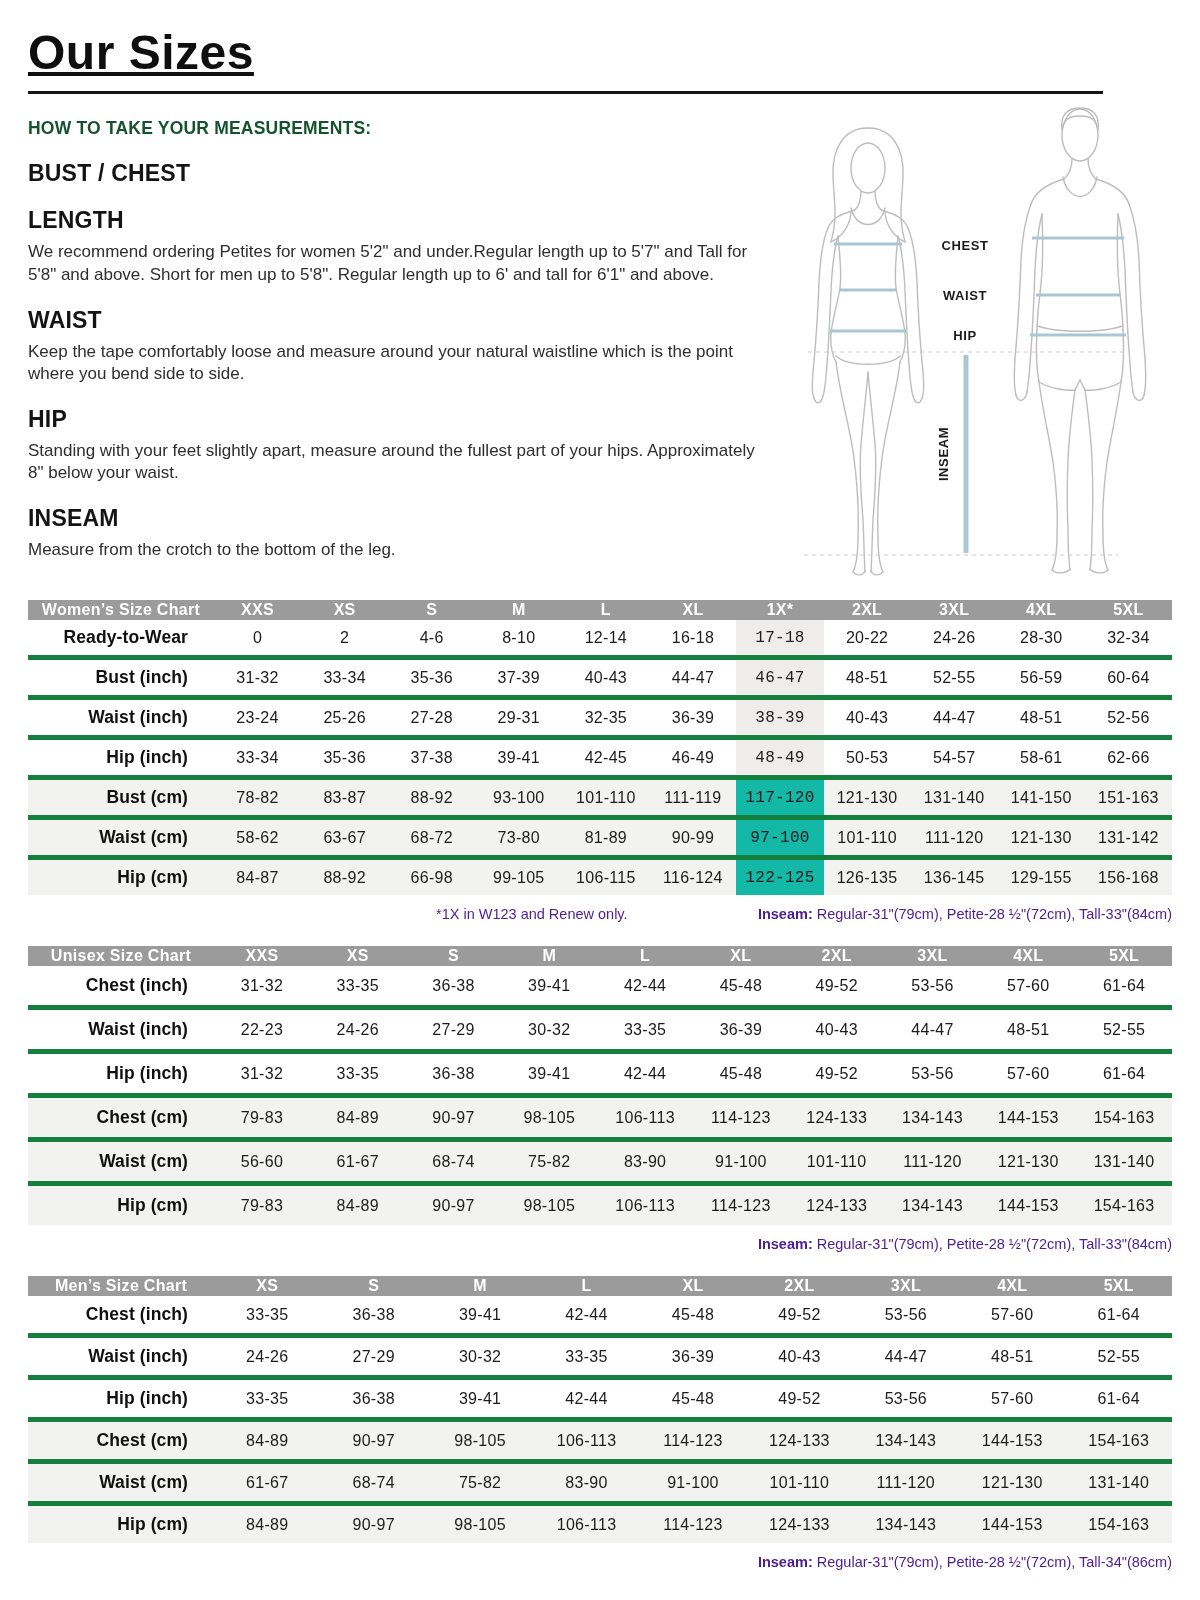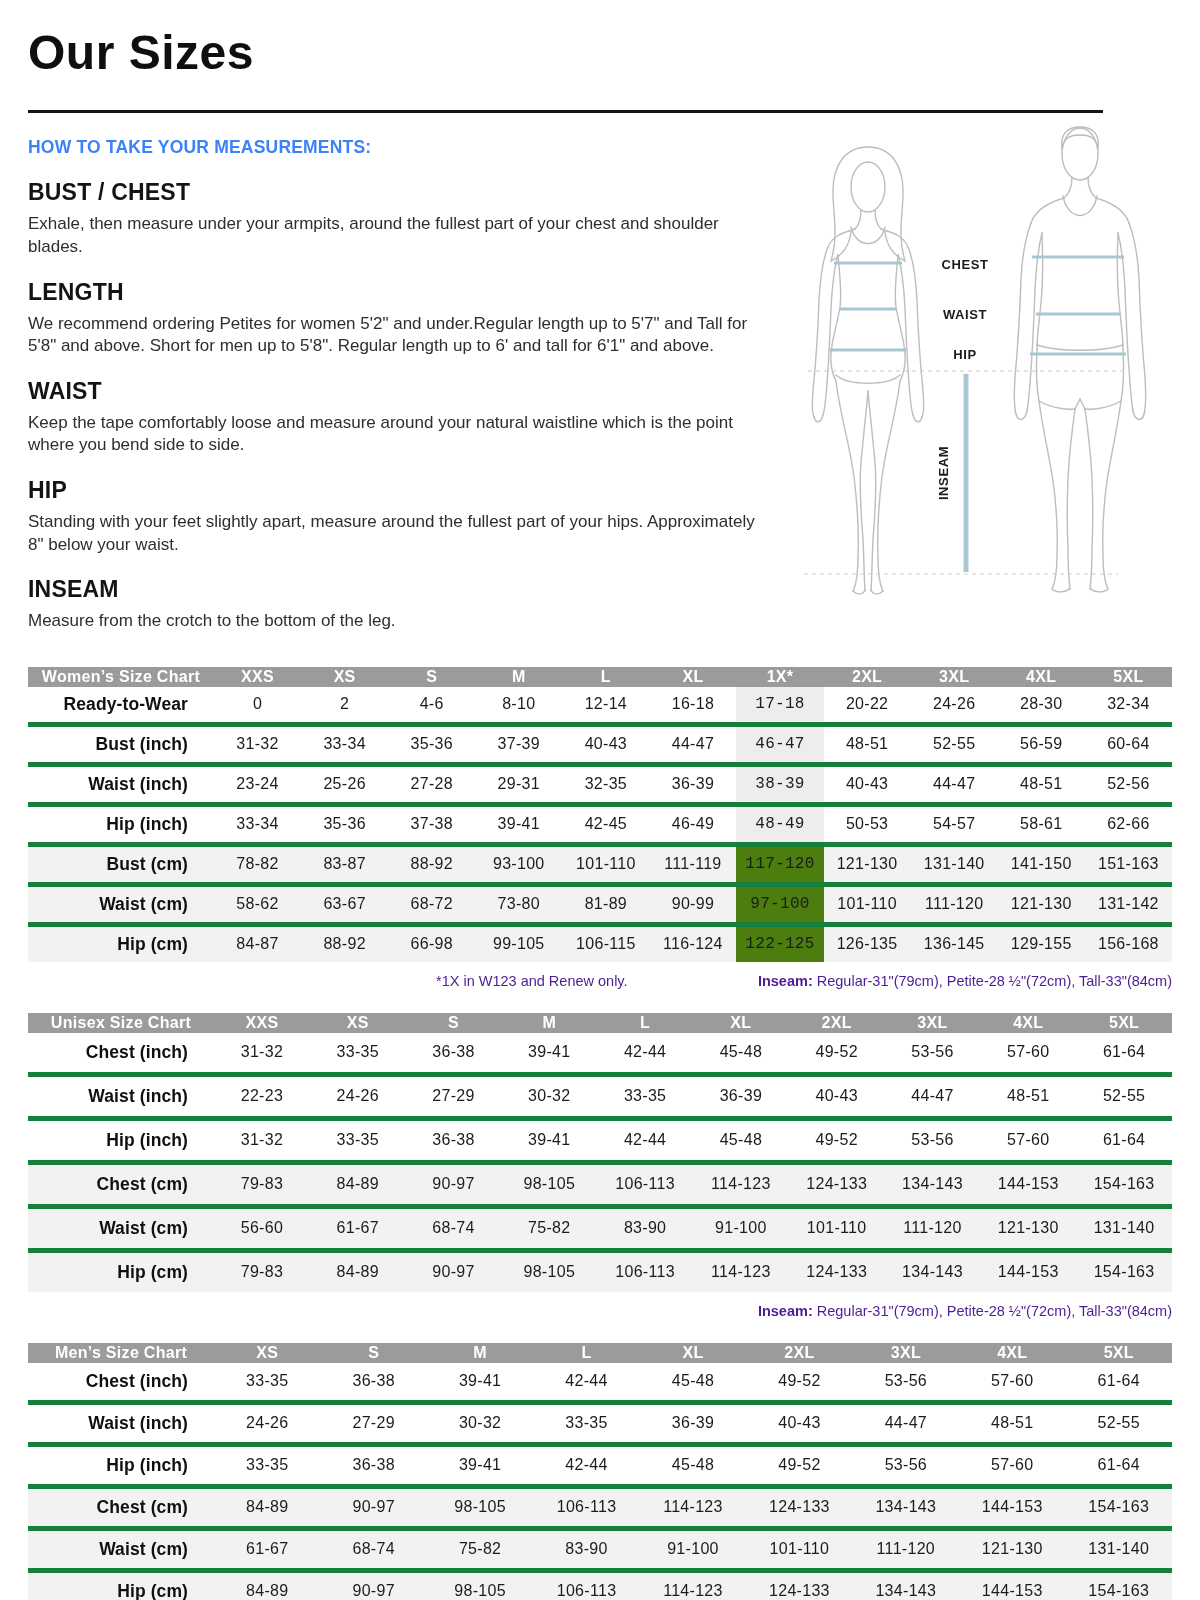--- a/index.html
+++ b/index.html
@@ -4,27 +4,27 @@
 <style>
   html,body{margin:0;padding:0;background:#ffffff;}
   body{
     width:1200px;height:1600px;overflow:hidden;
     font-family:"Liberation Sans",sans-serif;color:#1d1d1d;
     -webkit-font-smoothing:antialiased;
   }
   .page{padding:22px 28px 0 28px;}
 
   
-  .page-title{font-size:48px;font-weight:800;letter-spacing:.5px;color:#0f0f0f;margin:6px 0 32px 0;line-height:1.05;}
+  .page-title{font-size:48px;font-weight:800;letter-spacing:.5px;color:#0f0f0f;margin:6px 0 13px 0;line-height:1.05;text-decoration:underline;}
   .title-rule{border:none;border-top:3px solid #161616;margin:0 0 24px 0;width:1075px;}
 
   
   .content-row{display:flex;align-items:flex-start;}
   .instructions{width:735px;}
-  .instructions-heading{font-size:17.5px;font-weight:700;letter-spacing:.2px;margin:0 0 21px 0;color:#3b82f6;}
+  .instructions-heading{font-size:17.5px;font-weight:700;letter-spacing:.2px;margin:0 0 21px 0;color:#14532d;}
   .section{margin:0 0 20px 0;}
   .section-title{font-size:23px;font-weight:700;margin:0 0 7px 0;color:#141414;letter-spacing:.2px;}
   .section-body{font-size:17px;line-height:1.33;margin:0;color:#2e2e2e;}
 
   .diagram{margin-left:auto;margin-top:-14px;width:404px;}
   .diagram svg{display:block;}
   .fig-label{font-size:13px;font-weight:700;fill:#1c1c1c;letter-spacing:.6px;}
 
   
   .tables-area{margin-top:14px;}
@@ -42,42 +42,41 @@
   .t-womens td{height:35px;}
   .t-unisex td{height:39px;}
   .t-mens  td{height:37px;}
   .size-table td.row-label{
     text-align:right;padding-right:26px;font-weight:700;font-size:17.5px;color:#101010;letter-spacing:.1px;
   }
   .size-table tbody tr{border-bottom:5px solid #15803d;}
   .size-table tbody tr:last-child{border-bottom:none;}
   .size-table tbody tr.shaded td{background:#f2f2f0;}
   .size-table tbody td.hl{background:#eeedeb;font-family:Liberation Mono, monospace;}
-  .size-table tbody tr.shaded td.hl{background:#4d7c0f;}
+  .size-table tbody tr.shaded td.hl{background:#14b8a6;}
 
   .table-note{display:flex;width:1144px;font-size:14.5px;color:#4c1d95;margin-top:11px;}
   .table-note .fn-left{margin-left:408px;}
   .table-note .fn-right{margin-left:auto;}
   .table-note b{font-weight:700;}
 </style>
 </head>
 <body>
 
 <div class="page">
 
   <h1 class="page-title">Our Sizes</h1>
   <hr class="title-rule">
 
   <div class="content-row">
     <div class="instructions">
       <h2 class="instructions-heading">HOW TO TAKE YOUR MEASUREMENTS:</h2>
       <div id="sections-mount">
           <div class="section">
             <h3 class="section-title">BUST / CHEST</h3>
-            <p class="section-body">Exhale, then measure under your armpits, around the fullest part of your chest and shoulder blades.</p>
           </div>
           <div class="section">
             <h3 class="section-title">LENGTH</h3>
             <p class="section-body">We recommend ordering Petites for women 5'2" and under.Regular length up to 5'7" and Tall for 5'8" and above. Short for men up to 5'8". Regular length up to 6' and tall for 6'1" and above.</p>
           </div>
           <div class="section">
             <h3 class="section-title">WAIST</h3>
             <p class="section-body">Keep the tape comfortably loose and measure around your natural waistline which is the point where you bend side to side.</p>
           </div>
           <div class="section">

